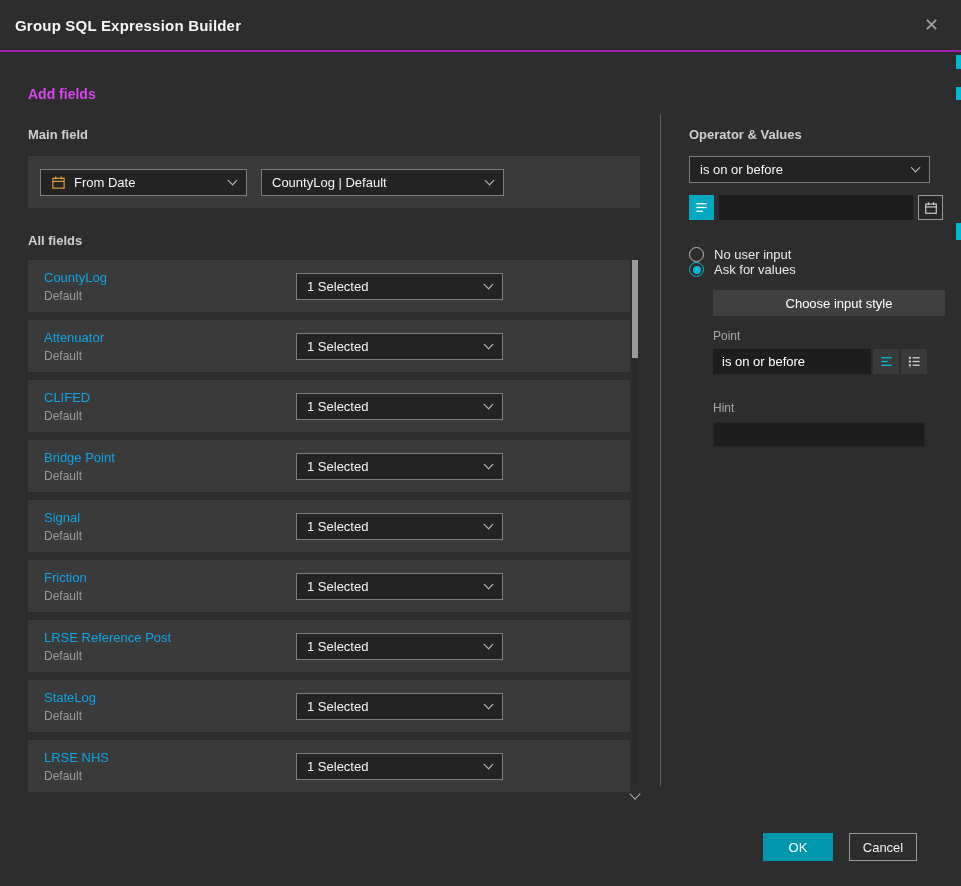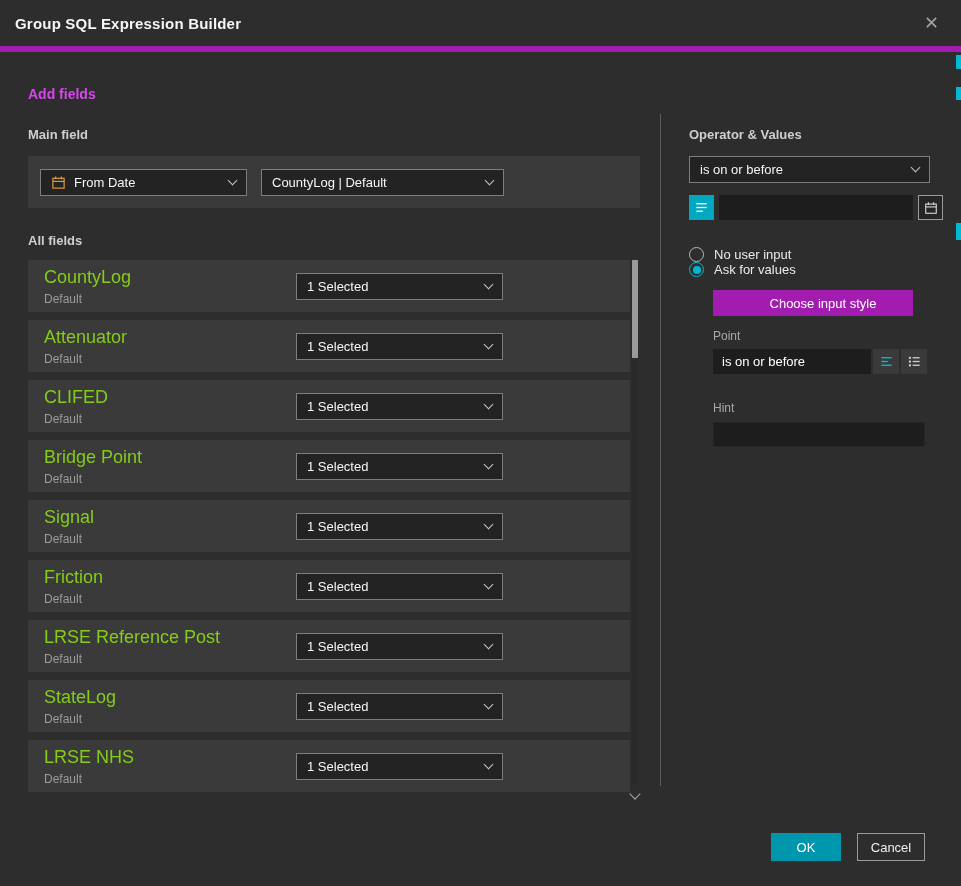--- a/index.html
+++ b/index.html
@@ -12,21 +12,21 @@
     overflow: hidden;
   }
 
   
   .dlg-header {
     height: 52px;
     display: flex;
     align-items: center;
     justify-content: space-between;
     padding: 0 18px 0 15px;
-    border-bottom: 6px solid #a21caf;
+    border-bottom: 2px solid #a21caf;
   }
   .dlg-title { font-size: 15px; font-weight: 700; letter-spacing: .2px; color: #f5f5f5; }
   .close-btn {
     background: none; border: none; color: #9f9f9f;
     font-size: 18px; line-height: 1; cursor: pointer; padding: 4px;
     font-family: "Liberation Sans", sans-serif;
   }
 
   
   .content { padding: 0 28px; }
@@ -82,21 +82,21 @@
   .field-row {
     height: 52px;
     background: #3a3a3a;
     margin-bottom: 8px;
     display: flex;
     align-items: center;
     padding-left: 16px;
     position: relative;
   }
   .field-row:last-child { margin-bottom: 0; }
-  .field-name { font-size: 18px; color: #84cc16; }
+  .field-name { font-size: 13px; color: #0ea5e9; }
   .field-sub  { font-size: 12px; color: #9b9b9b; margin-top: 4px; }
   .row-select { position: absolute; left: 268px; width: 207px; }
 
   .scrollbar-track { position: absolute; right: 2px; top: 0; width: 6px; height: 524px; background: #2a2a2a; }
   .scrollbar-thumb { position: absolute; right: 2px; top: 0; width: 6px; height: 98px; background: #9a9a9a; cursor: pointer; }
   .list-chevron {
     position: absolute; right: 1px; top: 530px;
     width: 8px; height: 8px;
     border-right: 1.5px solid #a8a8a8; border-bottom: 1.5px solid #a8a8a8;
     transform: rotate(45deg);
@@ -131,22 +131,22 @@
   }
   .radio.selected { border-color: #00b8d1; }
   .radio.selected::after {
     content: ""; position: absolute; inset: 2.5px;
     background: #00b8d1; border-radius: 50%;
   }
 
   .choose-style-btn {
     display: block;
     margin: 13px 0 0 24px;
-    width: 200px; height: 26px;
-    background: #a21caf; border: none; color: #fff;
+    width: 232px; height: 26px;
+    background: #404040; border: none; color: #fff;
     font-size: 13px; cursor: pointer;
     font-family: "Liberation Sans", sans-serif;
     padding-left: 20px;
   }
   .sub-label { font-size: 12px; color: #a8a8a8; margin: 13px 0 0 24px; }
   .label-row { display: flex; align-items: center; margin: 6px 0 0 24px; }
   .label-input {
     width: 158px; height: 25px;
     background: #1d1d1d; border: 1px solid #1d1d1d;
     color: #fff; font-size: 13px; padding: 0 8px;
@@ -162,21 +162,21 @@
   .hint-input {
     display: block;
     margin: 7px 0 0 24px;
     width: 212px; height: 25px;
     background: #1d1d1d; border: 1px solid #262626;
     color: #fff; font-size: 13px; padding: 0 8px;
     font-family: "Liberation Sans", sans-serif;
   }
 
   
-  .dlg-footer { position: absolute; right: 36px; bottom: 25px; display: flex; gap: 16px; }
+  .dlg-footer { position: absolute; right: 44px; bottom: 25px; display: flex; gap: 16px; }
   .ok-btn {
     width: 70px; height: 28px;
     background: #0096ad; color: #fff; border: 1px solid #0096ad;
     font-size: 13px; cursor: pointer;
     font-family: "Liberation Sans", sans-serif;
   }
   .cancel-btn {
     width: 68px; height: 28px;
     background: transparent; color: #f0f0f0; border: 1px solid #9a9a9a;
     font-size: 13px; cursor: pointer;

